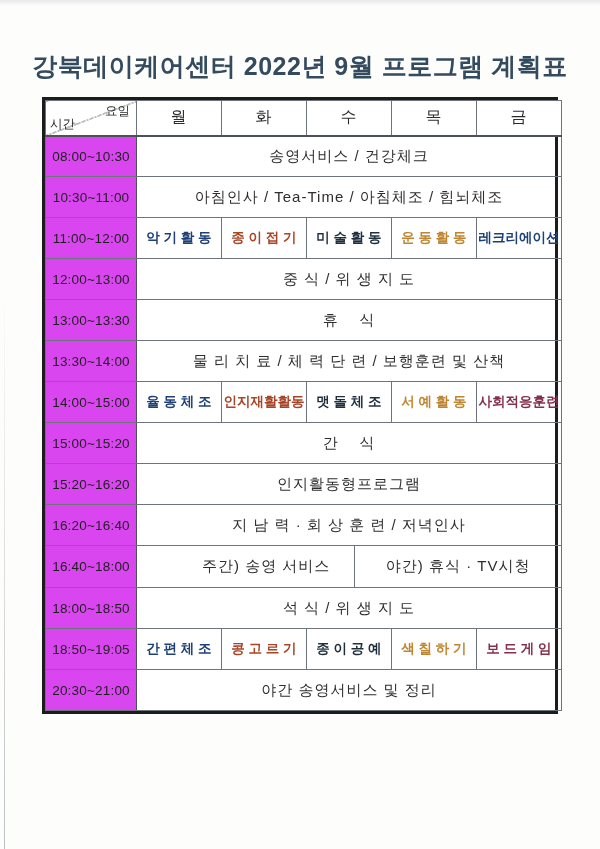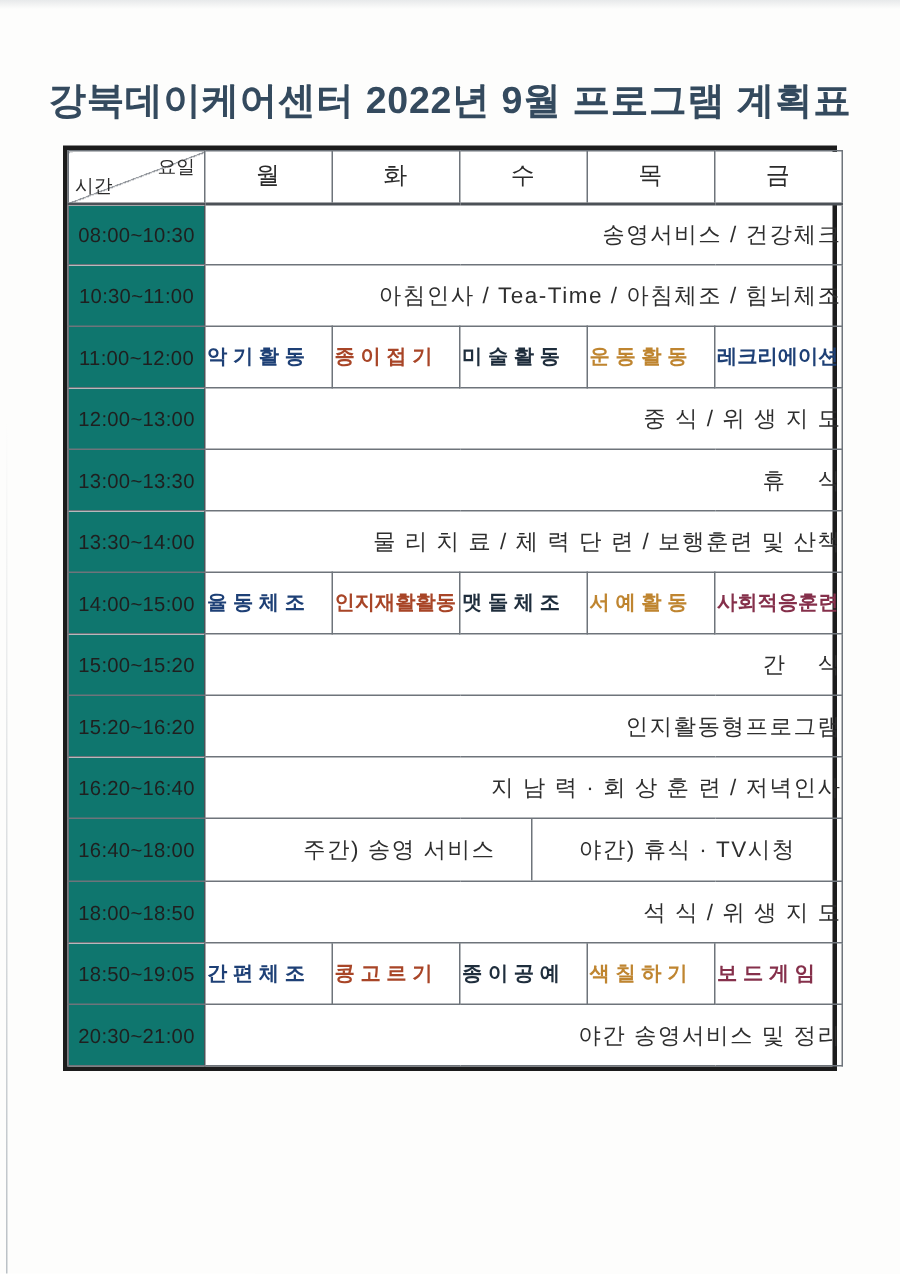--- a/index.html
+++ b/index.html
@@ -40,32 +40,32 @@
   th.day-head { font-size: 16px; color: #2b2b2b; letter-spacing: 1px; }
   th.corner {
     position: relative;
     background: linear-gradient(to bottom right,
       rgba(255,255,255,0) 49.4%, #7a7f86 49.4%, #7a7f86 50.6%, rgba(255,255,255,0) 50.6%);
     padding-left: 30px;
   }
   .corner-top { position: absolute; top: 2px; right: 6px; font-size: 12.5px; color: #2b2b2b; }
   .corner-bottom { position: absolute; bottom: 2px; left: 4px; font-size: 12.5px; color: #2b2b2b; }
   td.time-cell {
-    background: #0f766e;
+    background: #d946ef;
     font-size: 13.5px; color: #1f1f1f;
     text-align: center; letter-spacing: 0.2px;
     border-right: 1px solid #4c5157;
     white-space: pre;
   }
   td.span-cell {
-    text-align: right; font-size: 15px; color: #2e2e2e;
+    text-align: center; font-size: 15px; color: #2e2e2e;
     letter-spacing: 1px; white-space: pre;
   }
   td.day-cell {
-    text-align: left; font-size: 13.5px; font-weight: 700;
+    text-align: center; font-size: 13.5px; font-weight: 700;
     white-space: pre; letter-spacing: 0px; padding: 0 1px;
   }
   td.split-cell { padding: 0; }
   .split-inner { display: flex; width: 100%; height: 41px; }
   .split-left, .split-right {
     display: flex; align-items: center; justify-content: center;
     font-size: 15px; color: #2e2e2e; letter-spacing: 1px; white-space: pre;
   }
   .split-left { flex: 0 0 51.5%; border-right: 1px solid #6e747b; padding-left: 41px; }
   .split-right { flex: 1 1 auto; }

